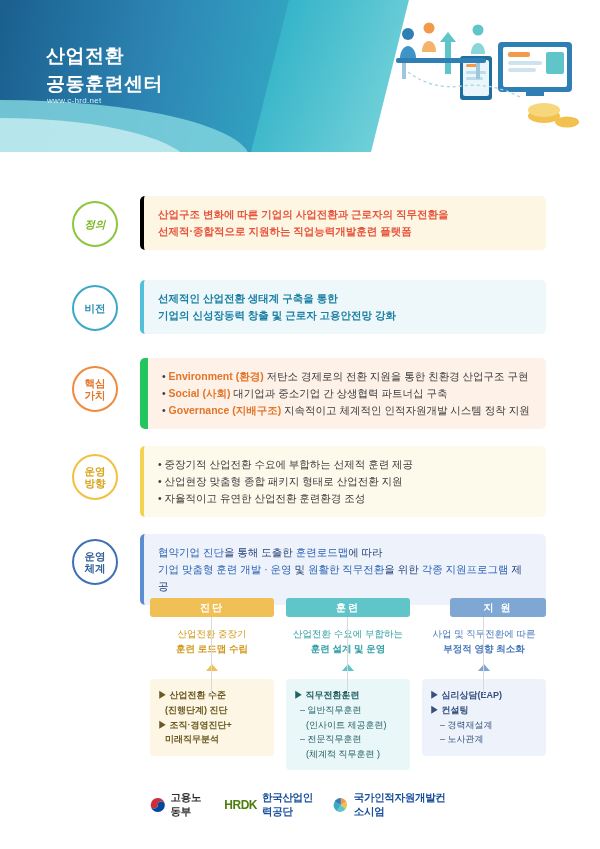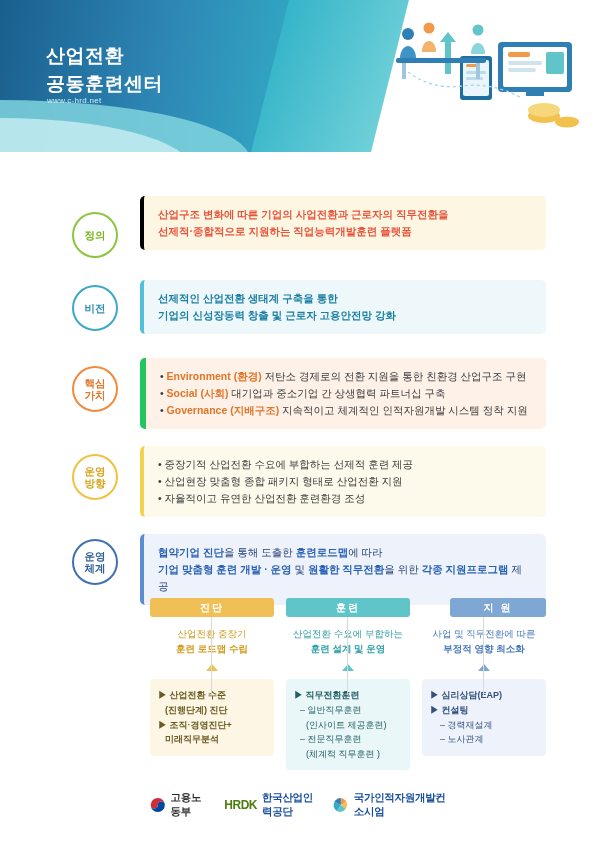--- a/index.html
+++ b/index.html
@@ -77,34 +77,34 @@
   #r-def .panel{background:#fdf6e3;border-left:4px solid #000000;}
   #r-def .panel p{color:#e8553d;font-weight:bold;}
 
   
   #r-vis .badge{border:2px solid #3aa9c7;color:#2b8fb0;}
   #r-vis .panel{background:#eef8fb;border-left:4px solid #53c0da;}
   #r-vis .panel p{color:#1b7fa3;font-weight:bold;}
 
   
   #r-core .badge{border:2px solid #f08a3c;color:#e2762a;}
-  #r-core .panel{background:#fdf1e8;border-left:6px solid #22c55e;}
+  #r-core .panel{background:#fdf1e8;border-left:8px solid #22c55e;}
   #r-core .panel p{color:#3a3a3a;}
   #r-core .panel .k{color:#e2762a;font-weight:bold;}
 
   
   #r-dir .badge{border:2px solid #f0c040;color:#d9a41b;}
   #r-dir .panel{background:#fdfaec;border-left:4px solid #f2d24e;}
   #r-dir .panel p{color:#3a3a3a;}
 
   
   #r-sys .badge{border:2px solid #3f6fb5;color:#35609e;}
   #r-sys .panel{background:#eef3fb;border-left:4px solid #5a8ed0;}
   #r-sys .panel p{color:#25407a;}
-  #r-sys .panel .k{color:#2a62b5;font-weight:bold;text-align:center;}
+  #r-sys .panel .k{color:#2a62b5;font-weight:normal;text-align:center;}
 
   .bullet{padding-left:9px;text-indent:-9px;}
 
   
   .cols{position:absolute;left:150px;top:598px;width:396px;height:190px;}
   .col{position:absolute;top:0;width:124px;}
   .col.c1{left:0;}
   .col.c2{left:136px;}
   .col.c3{left:272px;}
   .col-head{
@@ -203,21 +203,21 @@
 
     <ellipse cx="232" cy="104" rx="16" ry="7" fill="#f2c14e"></ellipse>
     <ellipse cx="232" cy="98" rx="16" ry="7" fill="#f7d77c"></ellipse>
     <ellipse cx="255" cy="110" rx="12" ry="5.5" fill="#f2c14e"></ellipse>
 
     <path d="M96 60 Q120 78 150 74 T210 86" stroke="#a9d6e8" stroke-width="1.4" fill="none" stroke-dasharray="3 3"></path>
   </svg>
 </div>
 
 <div class="row" id="r-def" style="top:196px;height:56px;">
-  <div class="badge" style="top:16px;">
+  <div class="badge" style="top:5px;font-style:italic;">
     <span>정의</span>
   </div>
   <div class="panel" style="top:0;">
     <p>산업구조 변화에 따른 기업의 사업전환과 근로자의 직무전환을</p>
     <p>선제적·종합적으로 지원하는 직업능력개발훈련 플랫폼</p>
   </div>
 </div>
 
 <div class="row" id="r-vis" style="top:280px;height:56px;">
   <div class="badge" style="top:5px;">

